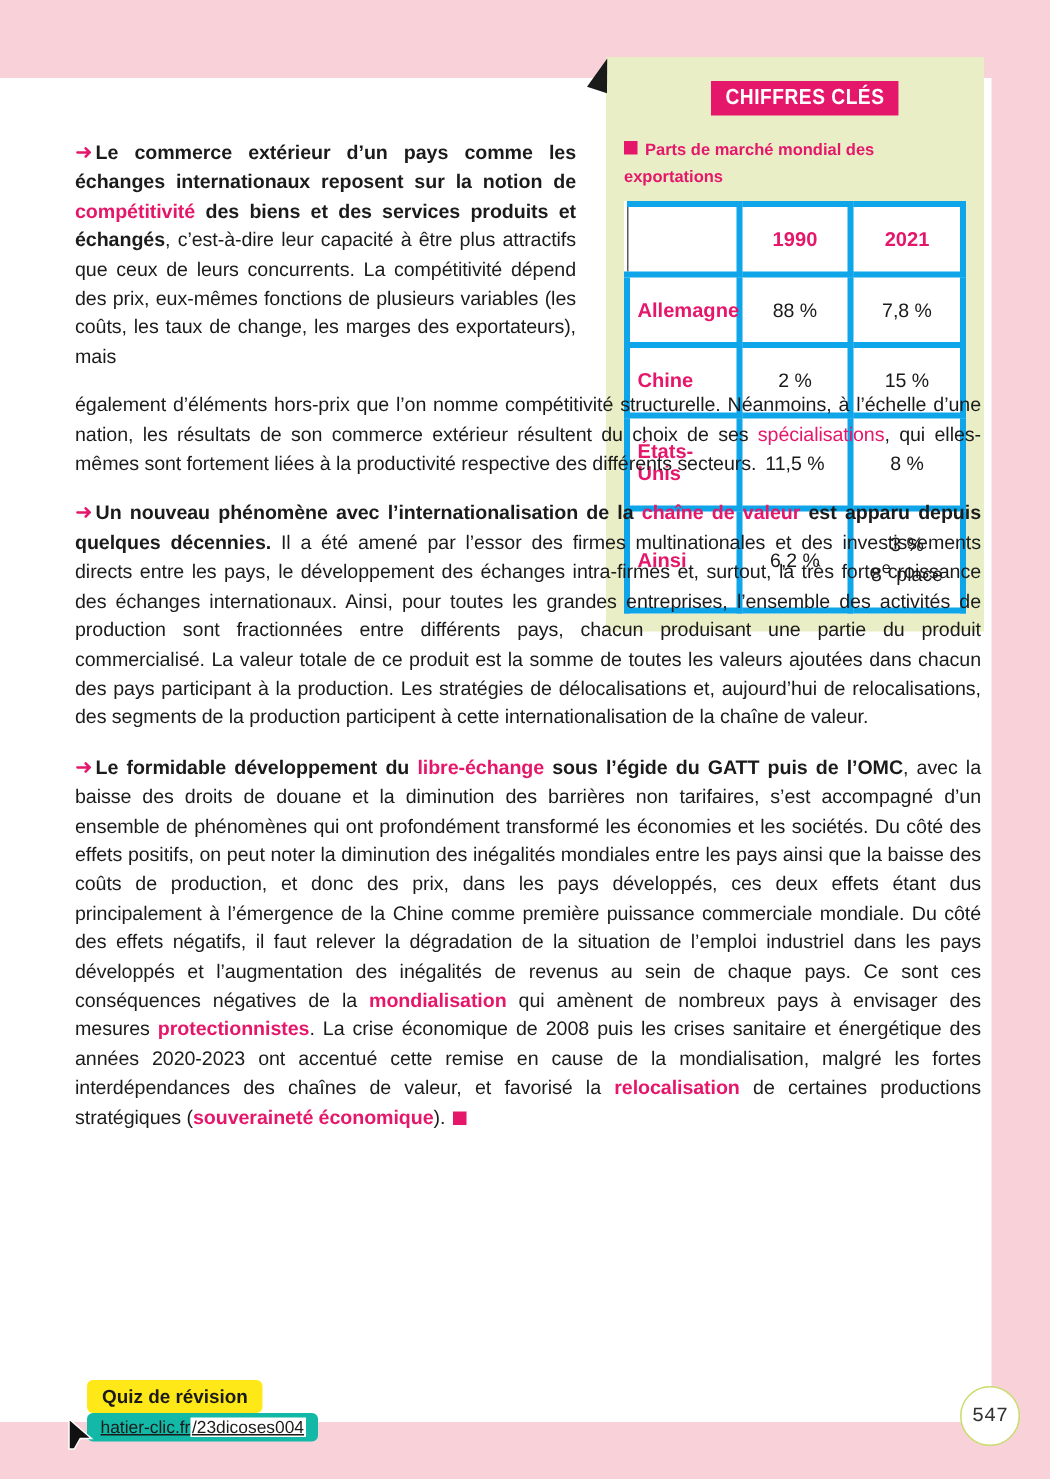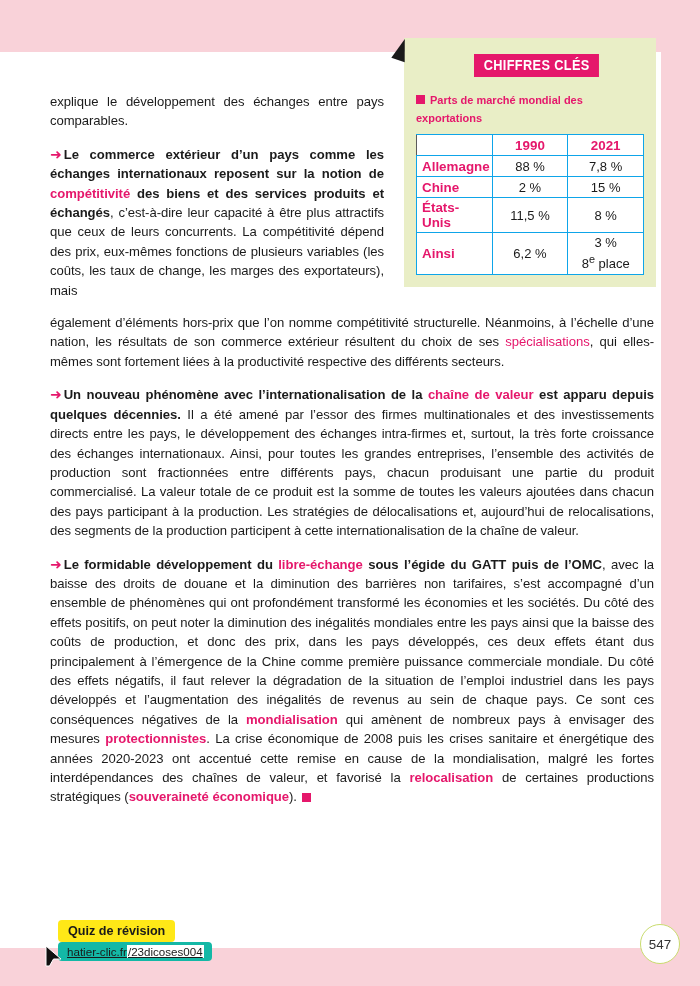--- a/index.html
+++ b/index.html
@@ -114,23 +114,23 @@
     vertical-align: 0px;
   }
   table.kb-table {
     border-collapse: collapse;
     margin: 0 12px;
     width: calc(100% - 24px);
     background: #ffffff;
     table-layout: fixed;
   }
   table.kb-table td, table.kb-table th {
-    border: 1px solid #0ea5e9;
+    border: 4px solid #0ea5e9;
     font-size: 13px;
-    padding: 2px 4px;
+    padding: 14px 4px;
     text-align: center;
     font-weight: normal;
     height: 21px;
     box-sizing: border-box;
     margin-top: 15px;
   }
   table.kb-table th.corner { border-left: 1px solid #5b5b5b; }
   table.kb-table th.yr {
     color: #e5176b;
     font-weight: bold;
@@ -192,20 +192,21 @@
     right: 20px; bottom: 22px;
     width: 38px; height: 38px;
     border-radius: 50%;
     background: #ffffff;
     border: 1.6px solid #c9dc6e;
     display: flex;
     align-items: center;
     justify-content: center;
     font-size: 13.4px;
     color: #333333;
+    font-family: Liberation Mono, monospace;
   }
 </style>
 </head>
 <body>
 
 <div id="page-frame">
   <div class="band-top"></div>
   <div class="band-right"></div>
   <div class="band-bottom"></div>
 </div>
@@ -245,23 +246,20 @@
         <span>3 %</span><br>
         <span>8<sup>e</sup> place</span>
       </td>
     </tr>
   </tbody>
     </table>
 </div>
 
 <div id="content">
 
-  <p class="para wrap-col">
-    <span>explique le développement des échanges entre pays comparables.</span>
-  </p>
 
   <p class="para wrap-col tight">
     <span class="arrow">➜</span><b>Le commerce extérieur d’un pays comme les échanges internationaux reposent sur la notion de </b><span class="pink-b">compétitivité</span><b> des biens et des services produits et échangés</b><span>, c’est-à-dire leur capacité à être plus attractifs que ceux de leurs concurrents. La compétitivité dépend des prix, eux-mêmes fonctions de plusieurs variables (les coûts, les taux de change, les marges des exportateurs), mais</span>
   </p>
 
   <p class="para">
     <span> également d’éléments hors-prix que l’on nomme compétitivité structurelle. Néanmoins, à l’échelle d’une nation, les résultats de son commerce extérieur résultent du choix de ses </span><span class="pink">spécialisations</span><span>, qui elles-mêmes sont fortement liées à la productivité respective des différents secteurs.</span>
   </p>
 
   <p class="para">

